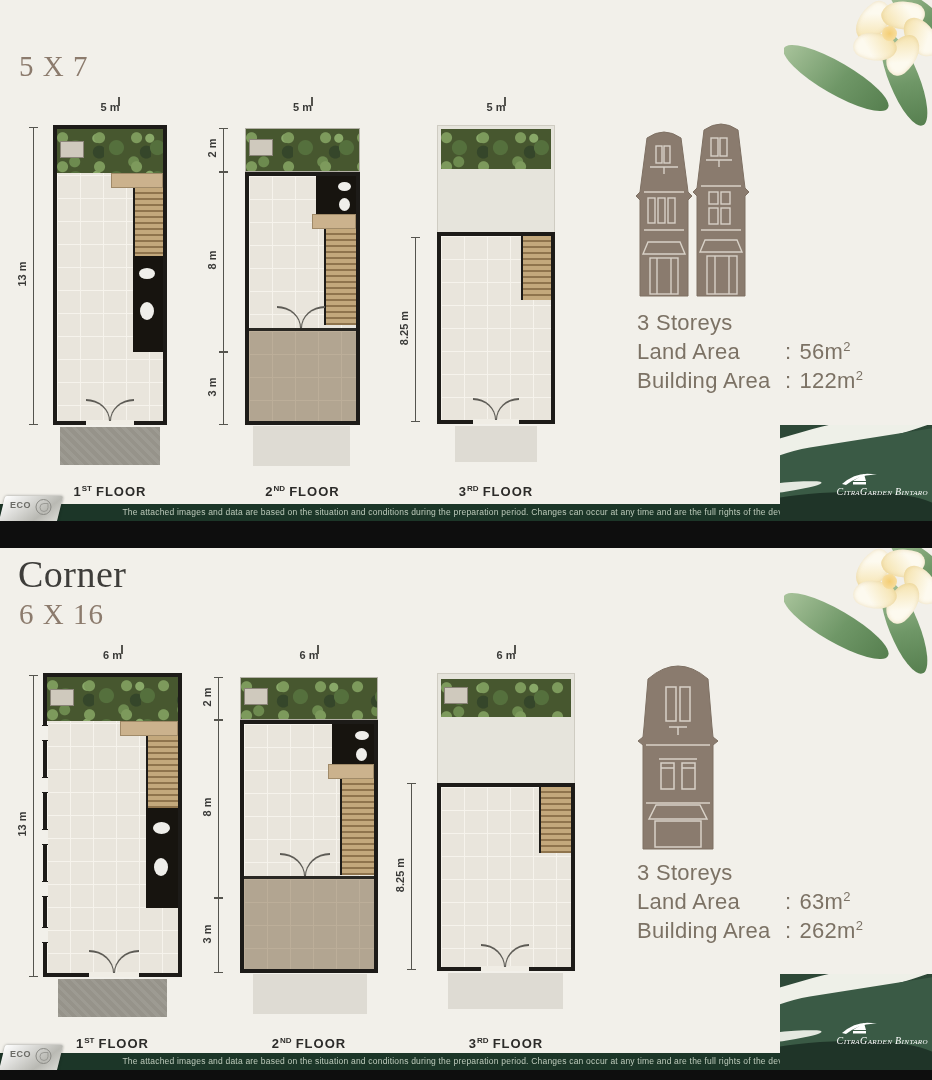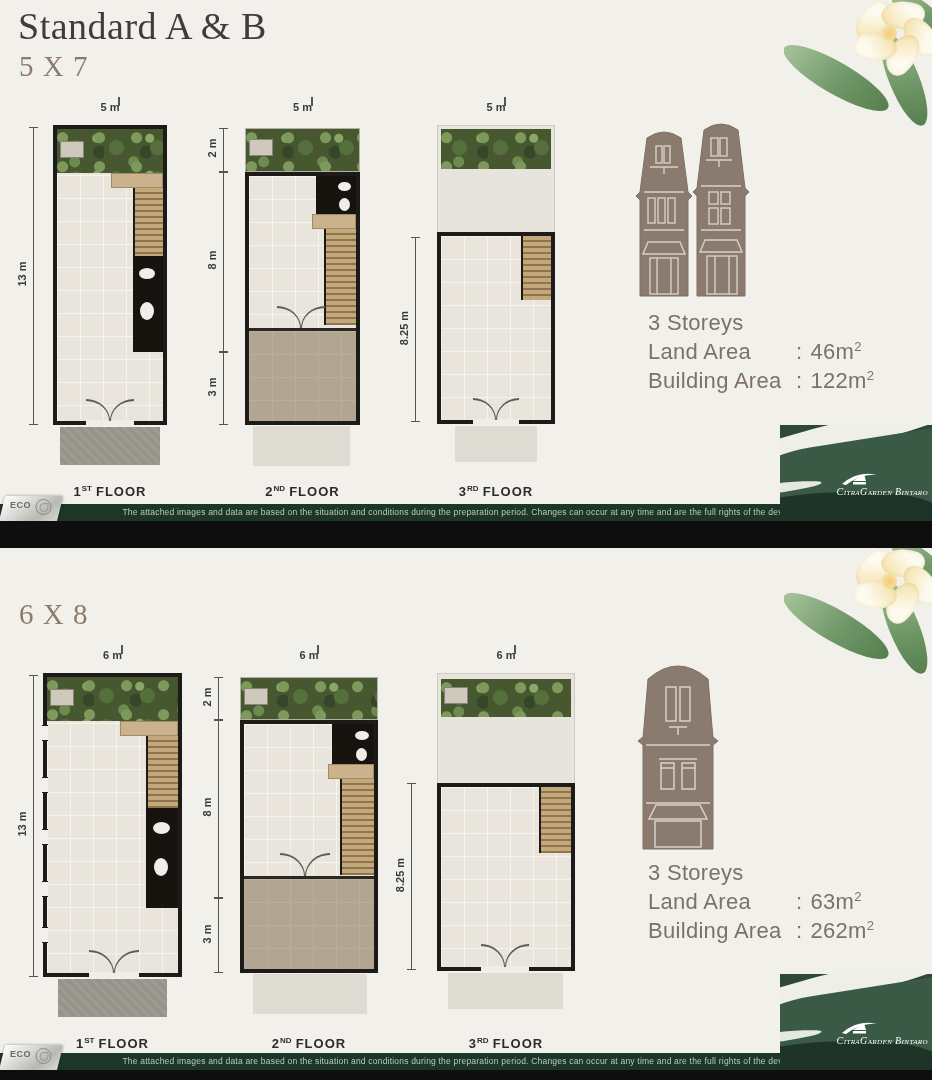--- a/index.html
+++ b/index.html
@@ -49,21 +49,21 @@
   .porch{position:absolute;background:#dedbd3;}
   .balcony{position:absolute;background-color:#b2a591;background-image:linear-gradient(to right,#bcae99 1px,transparent 1px),linear-gradient(to bottom,#bcae99 1px,transparent 1px);background-size:23px 23px;border-top:3px solid #2a2823;box-sizing:border-box;}
   .gardenband{position:absolute;border:1px solid #b3b0a6;box-sizing:border-box;}
   .outer3{position:absolute;background:#e6e4dc;box-shadow:inset 0 0 0 1px #cfccc2;}
 
   .floorlabel{position:absolute;font-size:13px;font-weight:bold;color:#2c2b29;letter-spacing:1px;text-align:center;}
   .floorlabel sup{font-size:8px;letter-spacing:0;}
   .floorlabel .w{margin-left:4px;}
 
   
-  .specs{position:absolute;left:637px;color:#7c7265;font-size:22px;letter-spacing:.3px;margin-left:11px;}
+  .specs{position:absolute;left:637px;color:#7c7265;font-size:22px;letter-spacing:.3px;}
   .spec-row{display:flex;align-items:baseline;height:29px;}
   .spec-label{width:148px;}
   .spec-colon{margin-right:8px;}
   .spec-val sup,.specs sup{font-size:13px;vertical-align:super;}
 
   .bldg-icon{position:absolute;}
 
   
   .gbar{position:absolute;left:0;right:0;height:17px;background:#1c3628;}
   .gbar .disc{display:block;text-align:center;font-size:8.5px;line-height:17px;color:#bcc9ba;letter-spacing:.2px;}
@@ -93,21 +93,20 @@
   .pt2{left:98px;top:0px;transform:rotate(18deg);}
   .pt3{left:116px;top:22px;transform:rotate(72deg);}
   .pt4{left:98px;top:40px;transform:rotate(140deg);}
   .pt5{left:70px;top:32px;transform:rotate(205deg);}
   .fcenter{position:absolute;left:98px;top:26px;width:15px;height:15px;border-radius:50%;background:radial-gradient(#f4ce76,#f8e3ae);}
 </style>
 </head>
 <body>
 
 <section class="section" id="sec1">
-  <div class="title">Standard A &amp; B</div>
   <div class="subtitle">5 X 7</div>
 
   <div class="flower">
     <i class="leaf lf1"></i>
     <i class="leaf lf2"></i>
     <i class="leaf lf3"></i>
     <i class="petal pt1"></i>
     <i class="petal pt2"></i>
     <i class="petal pt3"></i>
     <i class="petal pt4"></i>
@@ -228,21 +227,21 @@
     </svg>
   </div>
 
   <div class="specs" style="top:310px;">
     <div class="spec-row">
         <span>3 Storeys</span>
       </div>
     <div class="spec-row">
       <span class="spec-label">Land Area</span>
         <span class="spec-colon">:</span>
-        <span class="spec-val"><span>46m</span><sup>2</sup></span>
+        <span class="spec-val"><span>56m</span><sup>2</sup></span>
     </div>
     <div class="spec-row">
       <span class="spec-label">Building Area</span>
         <span class="spec-colon">:</span>
         <span class="spec-val"><span>122m</span><sup>2</sup></span>
     </div>
   </div>
 
   <div class="branddec" style="top:425px;">
     <i class="big"></i>
@@ -262,21 +261,22 @@
   <div class="gbar" style="top:504px;">
     <span class="disc">The attached images and data are based on the situation and conditions during the preparation period. Changes can occur at any time and are the full rights of the developer.</span>
   </div>
   <div class="eco" style="top:496px;">
     <span class="t">ECO</span>
     <span class="circ"></span>
   </div>
 </section>
 
 <section class="section" id="sec2">
-  <div class="subtitle">6 X 8</div>
+  <div class="title">Corner</div>
+  <div class="subtitle">6 X 16</div>
 
   <div class="flower">
     <i class="leaf lf1"></i>
     <i class="leaf lf2"></i>
     <i class="leaf lf3"></i>
     <i class="petal pt1"></i>
     <i class="petal pt2"></i>
     <i class="petal pt3"></i>
     <i class="petal pt4"></i>
     <i class="petal pt5"></i>

